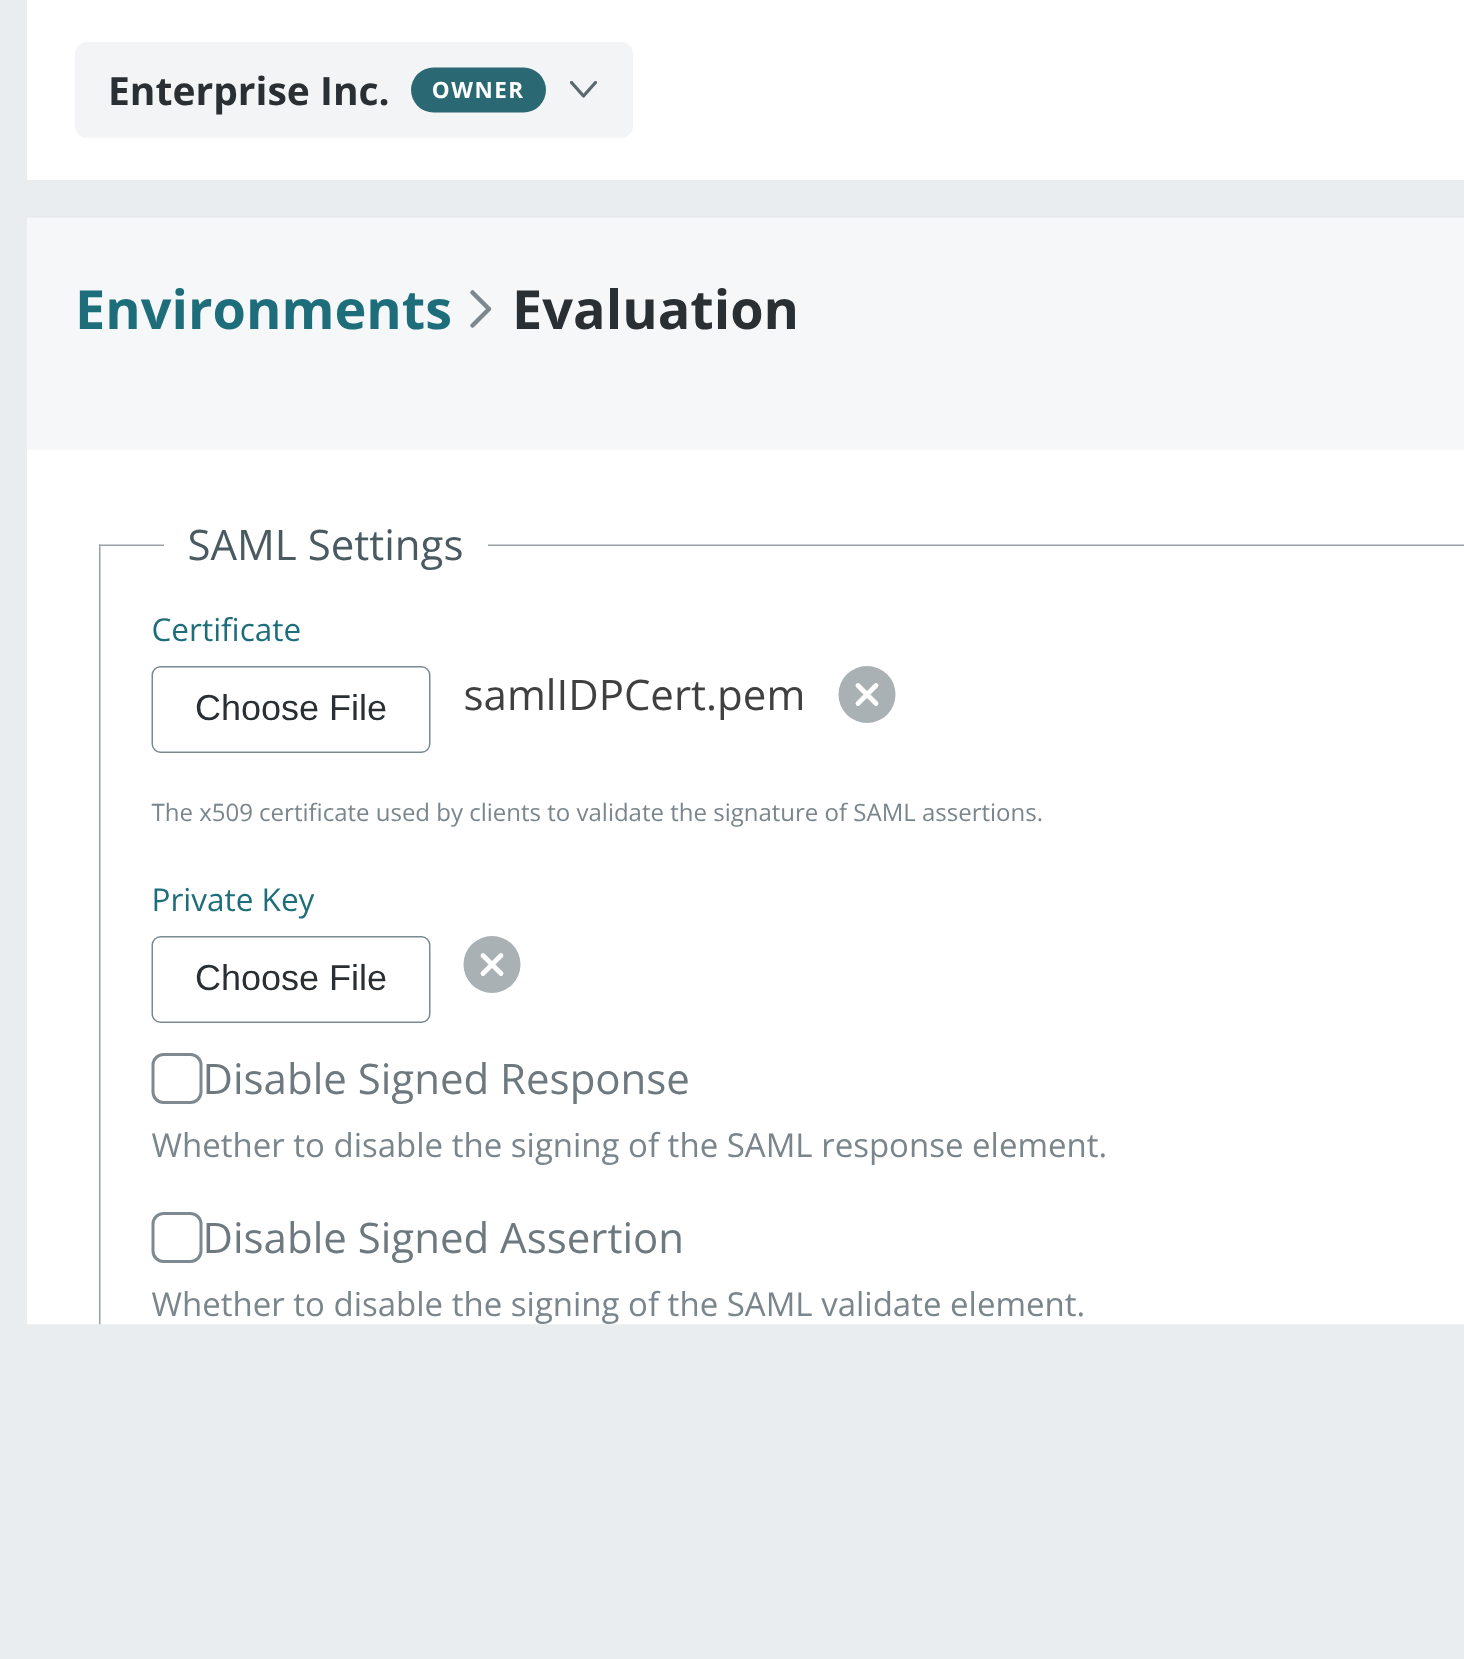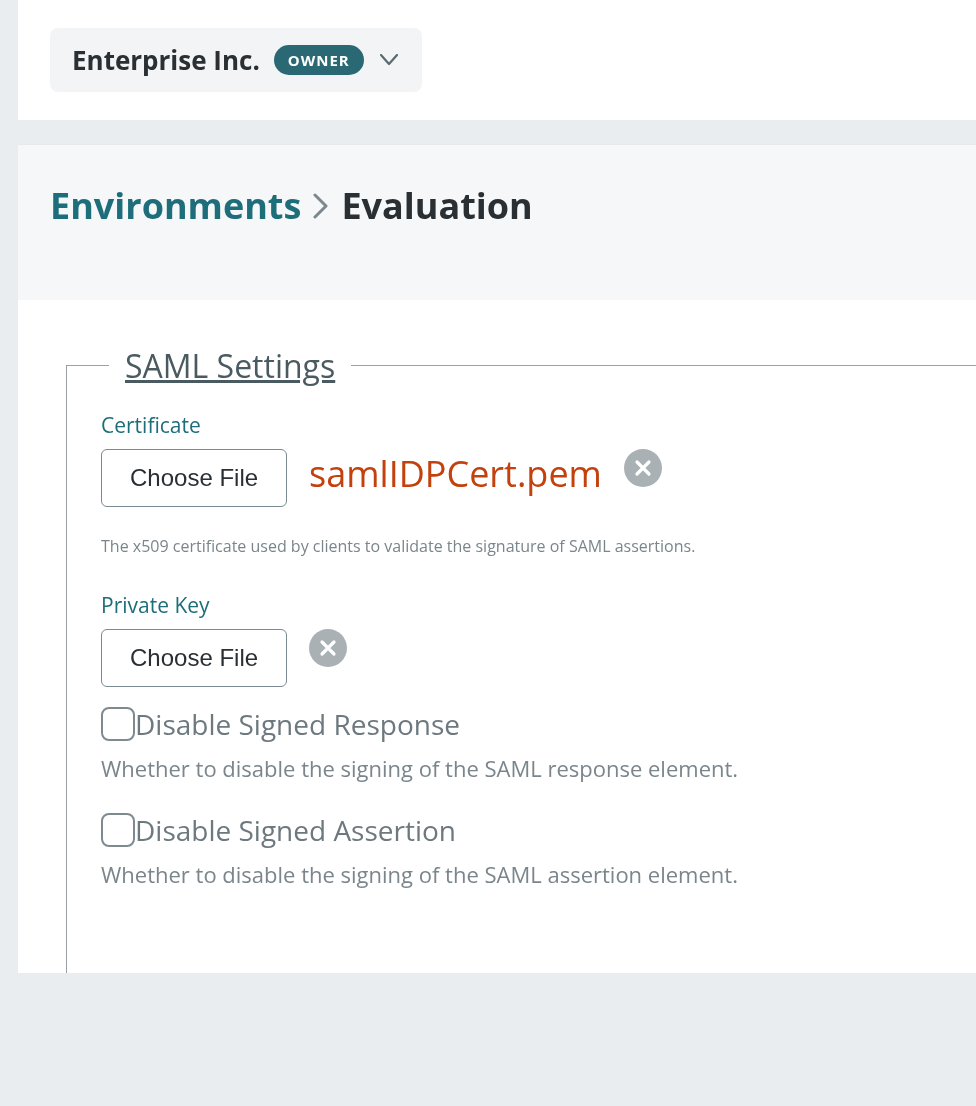--- a/index.html
+++ b/index.html
@@ -4,21 +4,21 @@
 <style>
   * { box-sizing: border-box; }
   html, body {
     margin: 0;
     padding: 0;
     font-family: -apple-system, BlinkMacSystemFont, "Segoe UI", "Open Sans", sans-serif;
     background: #e9edef;
   }
   .page {
     width: 976px;
-    height: 1106px;
+    height: 883px;
     background: #e9edef;
     position: relative;
     overflow: hidden;
   }
 
   
   .topbar {
     background: #ffffff;
     margin: 0 0 0 18px;
     padding: 28px 32px 28px 32px;
@@ -85,25 +85,24 @@
 
   fieldset.saml {
     border: 1px solid #9aa1a6;
     border-left: 1px solid #9aa1a6;
     border-right: none;
     border-bottom: none;
     margin: 0;
     padding: 24px 0 56px 34px;
   }
   fieldset.saml legend {
-    font-size: 32px;
+    font-size: 28px;
     color: #4a5a61;
     padding: 0 16px;
     margin-left: 8px;
-    text-decoration: underline;
   }
 
   .field-label {
     color: #1d6e7a;
     font-size: 21px;
     margin-top: 0;
     margin-bottom: 10px;
   }
 
   .file-row {
@@ -114,22 +113,22 @@
   .choose-btn {
     border: 1.5px solid #7a8a90;
     background: #ffffff;
     color: #2a2f33;
     font-size: 24px;
     padding: 14px 28px;
     border-radius: 6px;
     cursor: pointer;
   }
   .file-name {
-    font-size: 36px;
-    color: #c2410c;
+    font-size: 28px;
+    color: #404040;
   }
   .clear-icon {
     width: 38px;
     height: 38px;
     border-radius: 50%;
     background: #a9b1b5;
     display: inline-flex;
     align-items: center;
     justify-content: center;
     cursor: pointer;
@@ -223,18 +222,18 @@
       <div class="check-row">
         <div class="checkbox" role="checkbox" aria-checked="false"></div>
         <span class="check-label">Disable Signed Response</span>
       </div>
       <div class="check-help">Whether to disable the signing of the SAML response element.</div>
 
       <div class="check-row">
         <div class="checkbox" role="checkbox" aria-checked="false"></div>
         <span class="check-label">Disable Signed Assertion</span>
       </div>
-      <div class="check-help">Whether to disable the signing of the SAML assertion element.</div>
+      <div class="check-help">Whether to disable the signing of the SAML validate element.</div>
 
     </fieldset>
   </div>
 
 </div>
 
 </body></html>

